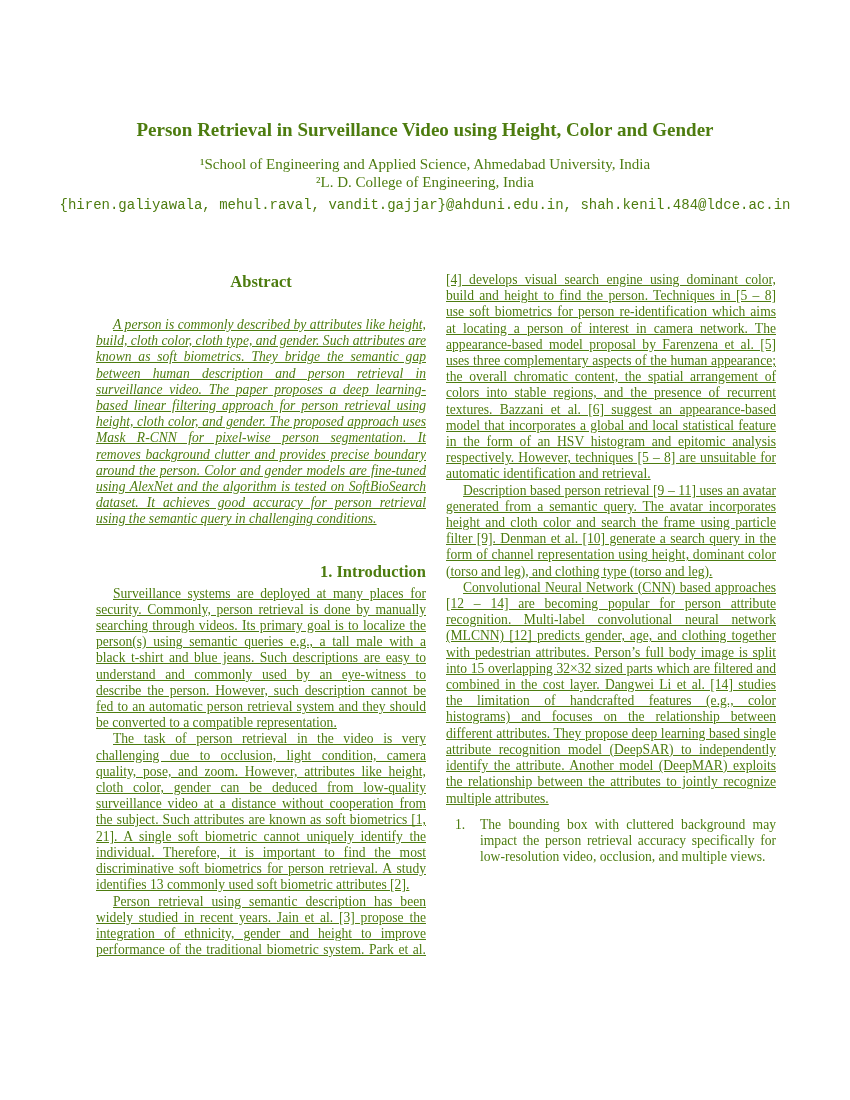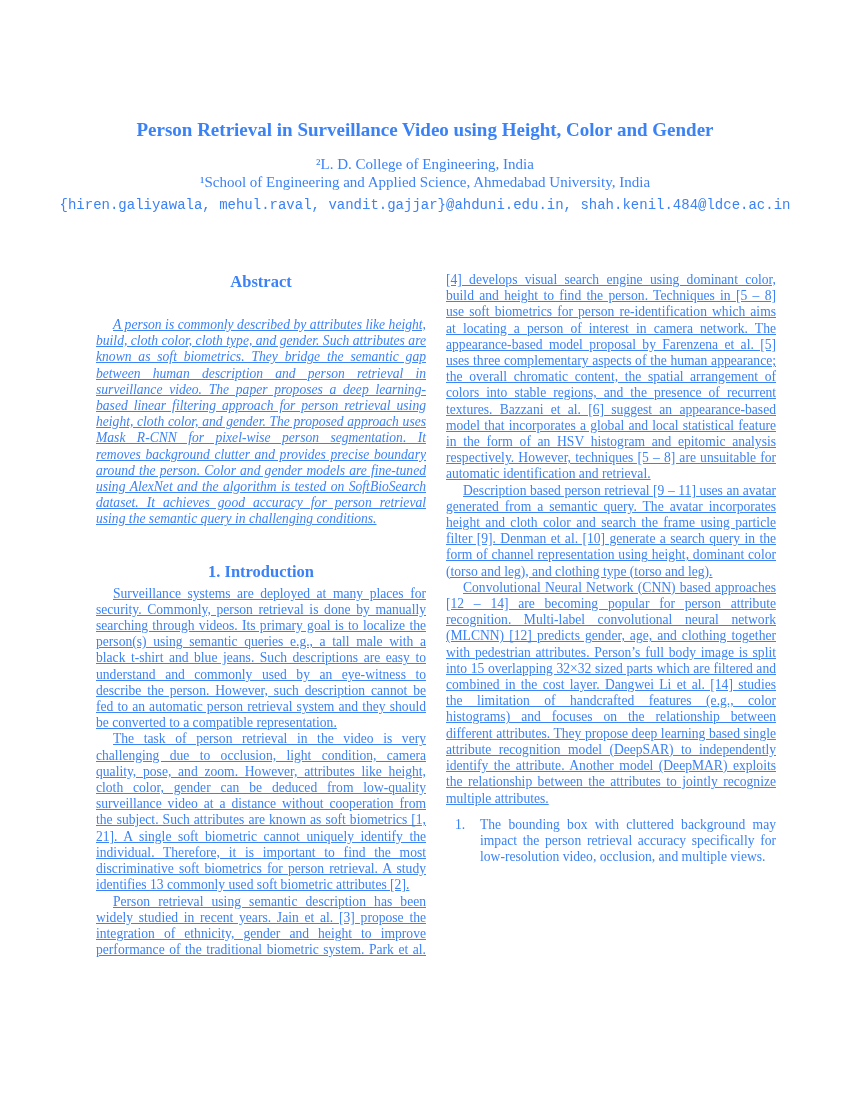--- a/index.html
+++ b/index.html
@@ -5,21 +5,21 @@
   html, body {
     margin: 0;
     padding: 0;
     background: #ffffff;
   }
   .page {
     position: relative;
     width: 850px;
     height: 1037px;
     background: #ffffff;
-    color: #3b82f6;
+    color: #4d7c0f;
     font-family: "Liberation Serif", serif;
     overflow: hidden;
   }
   .header {
     position: absolute;
     top: 118px;
     left: 0;
     right: 0;
     text-align: center;
   }
@@ -61,21 +61,21 @@
   .abstract-heading {
     font-size: 16.5px;
     font-weight: bold;
     text-align: center;
     margin: 0 0 25px 0;
     line-height: 20px;
   }
   .section-heading {
     font-size: 16.5px;
     font-weight: bold;
-    text-align: center;
+    text-align: right;
     margin: 34px 0 4px 0;
     line-height: 20px;
   }
   .body-text {
     font-size: 13.6px;
     line-height: 16.2px;
     text-align: justify;
     margin: 0;
     text-decoration: underline;
   }
@@ -102,22 +102,22 @@
     top: 0;
   }
 </style>
 </head>
 <body>
 
 <div class="page">
 
   <header class="header">
     <h1 class="title">Person Retrieval in Surveillance Video using Height, Color and Gender</h1>
+    <div class="affil">¹School of Engineering and Applied Science, Ahmedabad University, India</div>
     <div class="affil">²L. D. College of Engineering, India</div>
-    <div class="affil">¹School of Engineering and Applied Science, Ahmedabad University, India</div>
     <div class="emails">{hiren.galiyawala, mehul.raval, vandit.gajjar}@ahduni.edu.in, shah.kenil.484@ldce.ac.in</div>
   </header>
 
   <main class="columns">
 
     <section class="col">
       <h2 class="abstract-heading">Abstract</h2>
       <p class="body-text abstract-body indent">A person is commonly described by attributes like height, build, cloth color, cloth type, and gender. Such attributes are known as soft biometrics. They bridge the semantic gap between human description and person retrieval in surveillance video. The paper proposes a deep learning-based linear filtering approach for person retrieval using height, cloth color, and gender. The proposed approach uses Mask R-CNN for pixel-wise person segmentation. It removes background clutter and provides precise boundary around the person. Color and gender models are fine-tuned using AlexNet and the algorithm is tested on SoftBioSearch dataset. It achieves good accuracy for person retrieval using the semantic query in challenging conditions.</p>
 
       <h2 class="section-heading">1. Introduction</h2>

